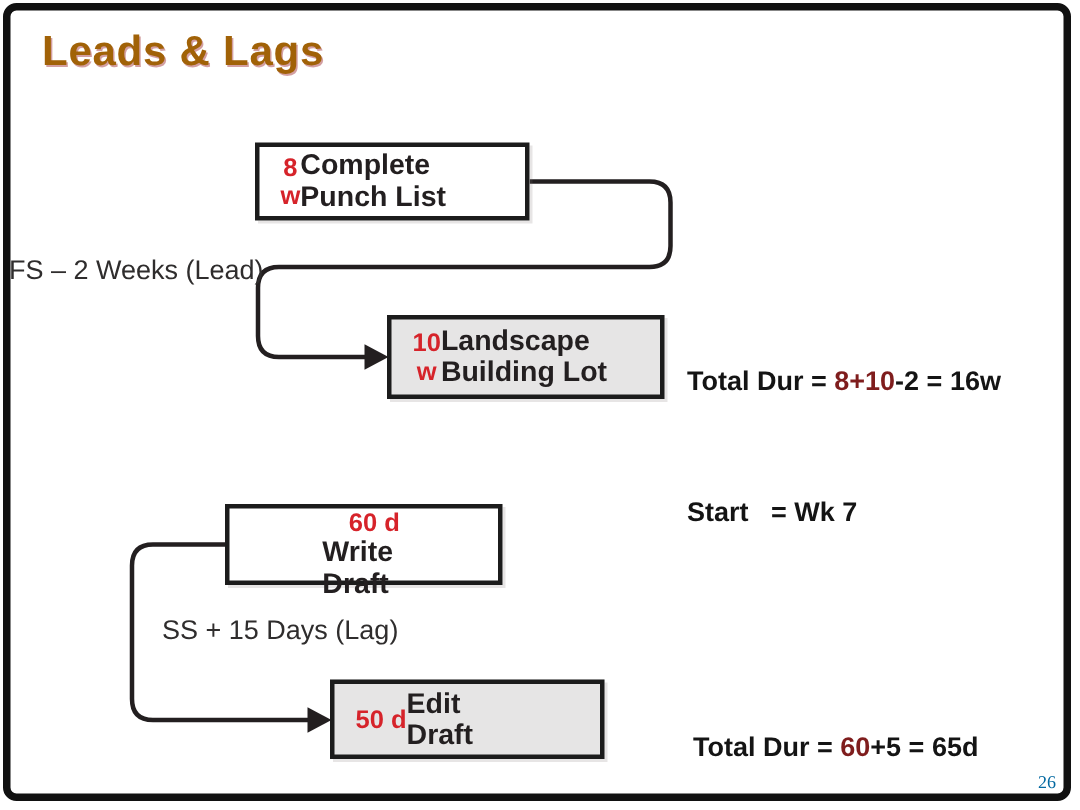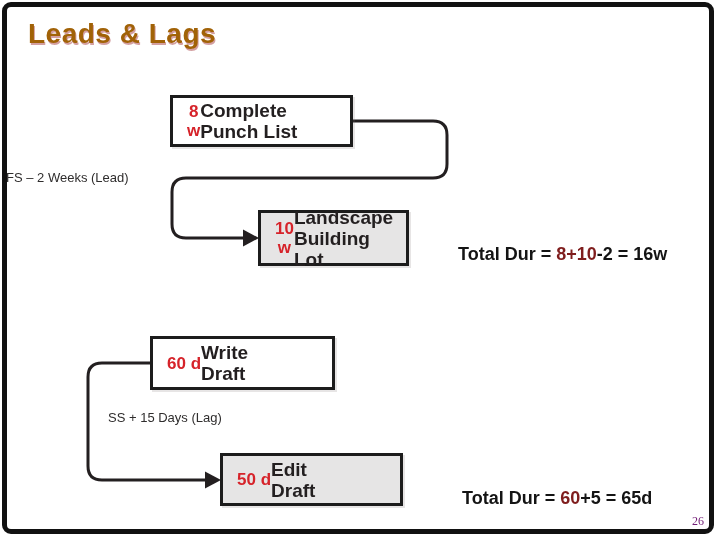--- a/index.html
+++ b/index.html
@@ -27,29 +27,29 @@
   .task-box.gray{background:#e6e5e5;}
   .dur{
     color:#d6232a;font-weight:bold;font-size:17px;line-height:19px;
     text-align:center;padding-left:14px;white-space:pre;
   }
   .task-name{
     flex:1;text-align:left;color:#231f20;font-weight:bold;
     font-size:19px;line-height:21px;padding-right:8px;
   }
   .rel-label{
-    position:absolute;color:#2f2d2d;font-size:13px;white-space:pre;
+    position:absolute;color:#2f2d2d;font-size:18px;white-space:pre;
   }
   .summary{
     position:absolute;color:#141414;font-weight:bold;font-size:18px;
     line-height:29px;white-space:pre;
   }
   .summary .red{color:#7f1d1d;}
   .page-num{
-    position:absolute;right:16px;bottom:11px;font-size:12px;color:#701a75;
+    position:absolute;right:16px;bottom:11px;font-size:12px;color:#0369a1;
     font-family:"Liberation Serif","DejaVu Serif",serif;
   }
 </style>
 </head>
 <body>
 
 <div class="stage">
 
   <svg class="connectors" viewBox="0 0 720 540">
     <g stroke="#231f20" stroke-width="3" fill="none" stroke-linejoin="round">
@@ -65,30 +65,31 @@
 
   <h1 class="slide-title">Leads &amp; Lags</h1>
 
   <div class="task-box" style="left:170px;top:95px;width:183px;height:52px;">
     <div class="dur"><span>8</span><br><span>w</span></div>
     <div class="task-name"><span>Complete</span><br><span>Punch List</span></div>
   </div>
 
   <div class="rel-label" style="left:6px;top:170px;">FS – 2 Weeks (Lead)</div>
 
-  <div class="task-box gray" style="left:258px;top:210px;width:151px;height:56px;">
+  <div class="task-box gray" style="left:258px;top:210px;width:185px;height:56px;">
     <div class="dur"><span>10</span><br><span>w</span></div>
     <div class="task-name"><span>Landscape</span><br><span>Building Lot</span></div>
   </div>
 
   <div class="summary" style="left:458px;top:182px;">
     <div><span>Total Dur = </span><span class="red">8+10</span><span>-2 = 16w</span></div>
+    <div>Start   = Wk 7</div>
   </div>
 
-  <div class="task-box" style="left:150px;top:336px;width:185px;height:54px;">
+  <div class="task-box" style="left:150px;top:336px;width:185px;height:54px;flex-direction:column;">
     <div class="dur">60 d</div>
     <div class="task-name"><span>Write</span><br><span>Draft</span></div>
   </div>
 
   <div class="rel-label" style="left:108px;top:410px;">SS + 15 Days (Lag)</div>
 
   <div class="task-box gray" style="left:220px;top:453px;width:183px;height:53px;">
     <div class="dur">50 d</div>
     <div class="task-name"><span>Edit</span><br><span>Draft</span></div>
   </div>

